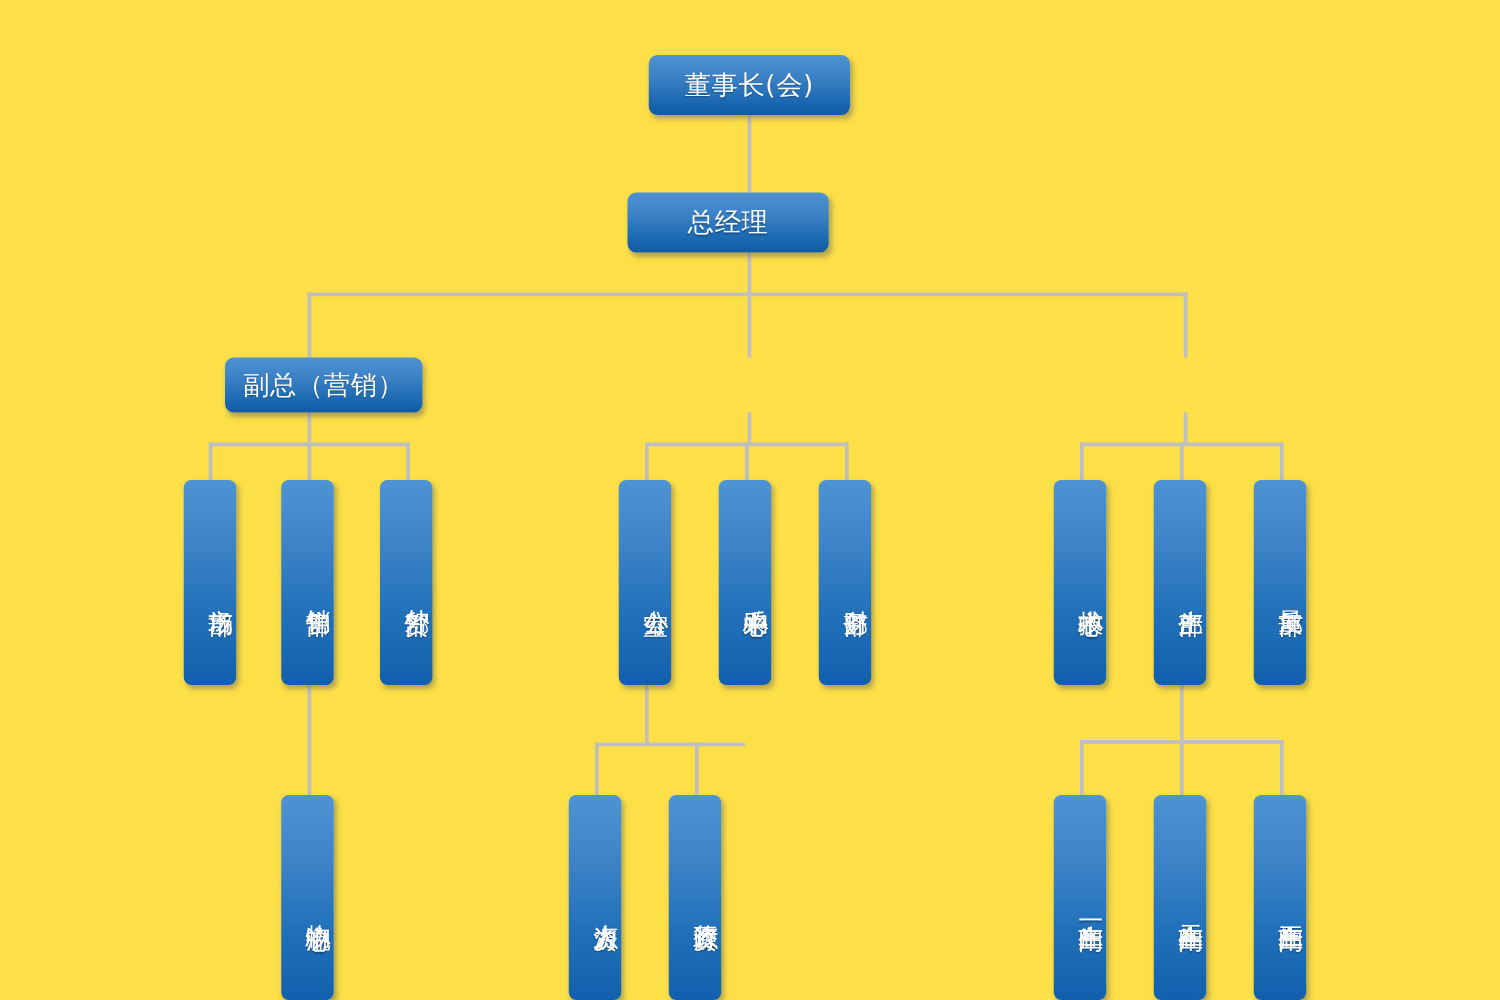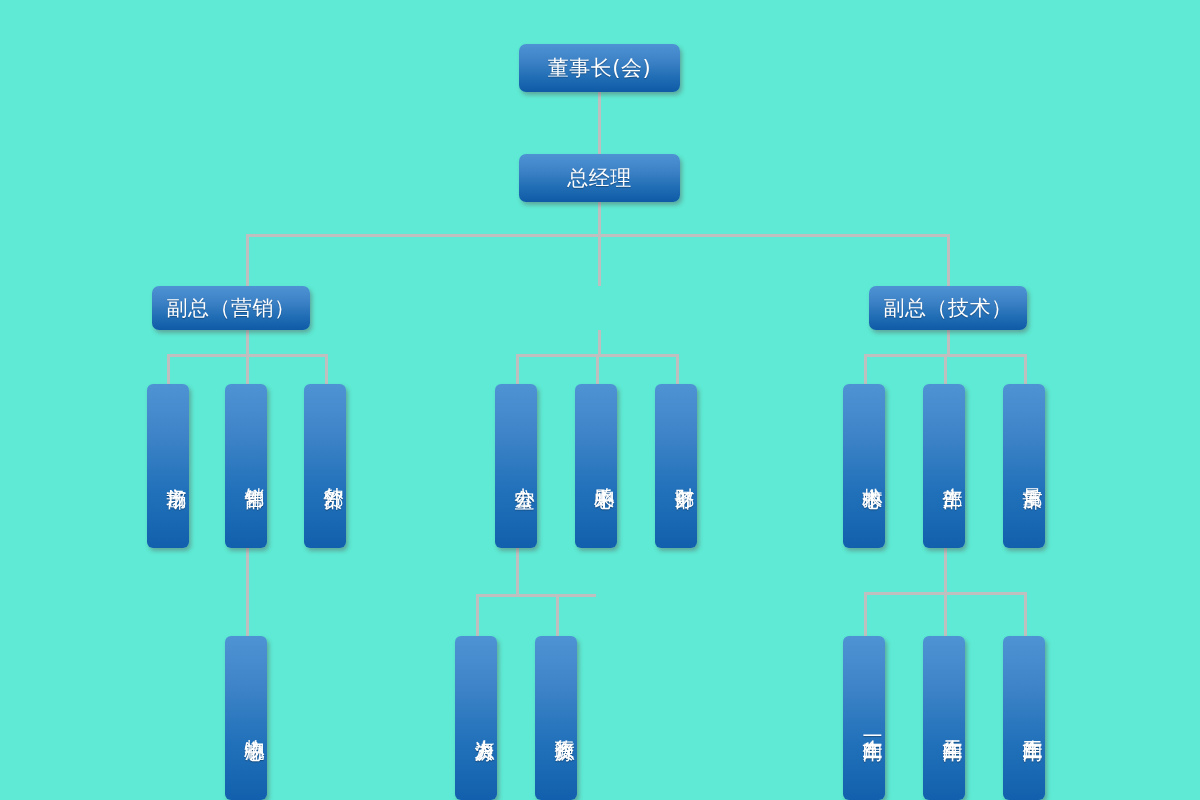--- a/index.html
+++ b/index.html
@@ -7,21 +7,21 @@
     padding: 0;
     background: #ffffff;
   }
   body {
     font-family: "DejaVu Sans", "Liberation Sans", sans-serif;
   }
   #chart-canvas {
     position: relative;
     width: 1200px;
     height: 800px;
-    background: #5eead4;
+    background: #fde047;
     overflow: hidden;
   }
 
   
   .conn {
     position: absolute;
     background: #bfbfbf;
     z-index: 1;
   }
   .conn-v { width: 3px; }
@@ -104,29 +104,26 @@
   <div class="conn conn-v" style="left:944px; top:546px; height:48px;"></div>
   <div class="conn conn-h" style="left:864px; top:592px; width:162px;"></div>
   <div class="conn conn-v" style="left:864px; top:592px; height:44px;"></div>
   <div class="conn conn-v" style="left:944px; top:592px; height:44px;"></div>
   <div class="conn conn-v" style="left:1024px; top:592px; height:44px;"></div>
 
   <div class="node horiz" style="left:519px; top:44px; width:161px; height:48px;">
     <span class="label">董事长(会)</span>
   </div>
 
-  <div class="node horiz" style="left:519px; top:154px; width:161px; height:48px;">
+  <div class="node horiz" style="left:502px; top:154px; width:161px; height:48px;">
     <span class="label">总经理</span>
   </div>
 
-  <div class="node horiz" style="left:152px; top:286px; width:158px; height:44px;">
+  <div class="node horiz" style="left:180px; top:286px; width:158px; height:44px;">
     <span class="label">副总（营销）</span>
-  </div>
-  <div class="node horiz" style="left:869px; top:286px; width:158px; height:44px;">
-    <span class="label">副总（技术）</span>
   </div>
 
   <div class="node vert" style="left:147px; top:384px; width:42px; height:164px;">
     <span class="label">市场部</span>
   </div>
   <div class="node vert" style="left:225px; top:384px; width:42px; height:164px;">
     <span class="label">销售部</span>
   </div>
   <div class="node vert" style="left:304px; top:384px; width:42px; height:164px;">
     <span class="label">外贸部</span>

